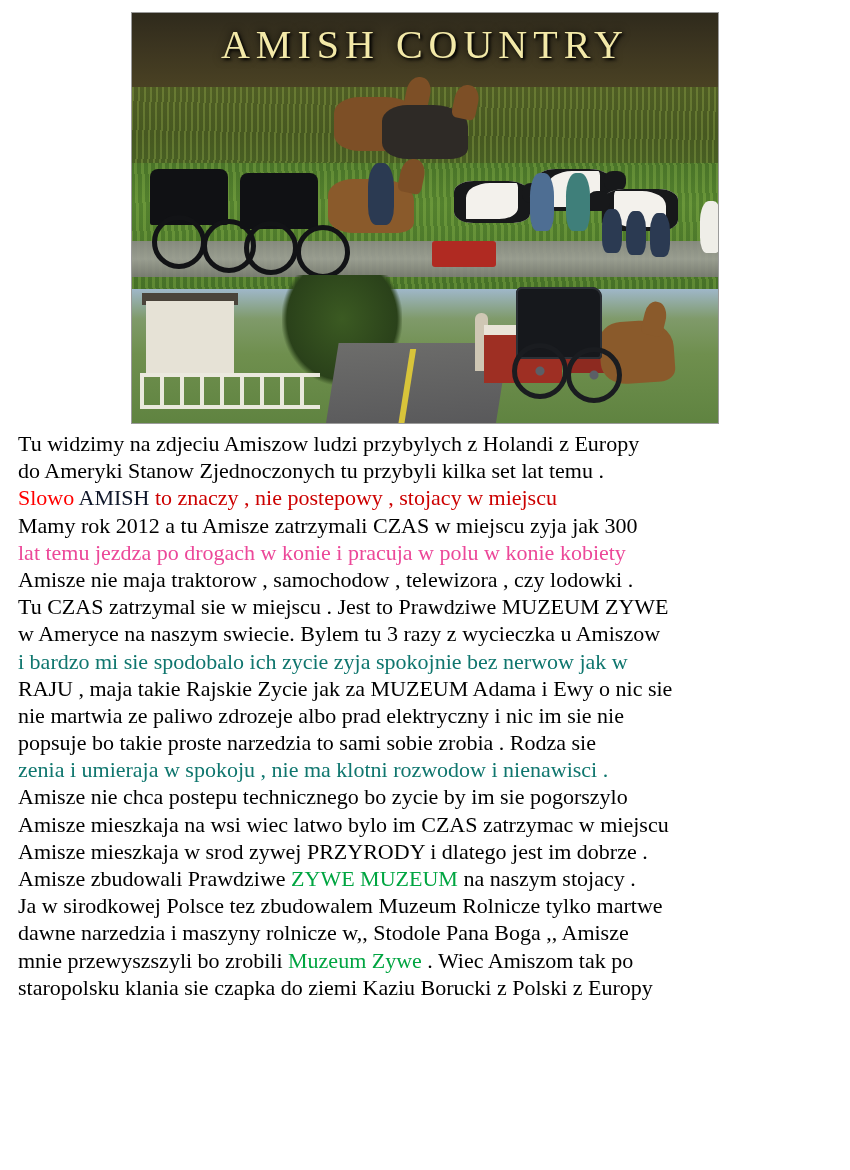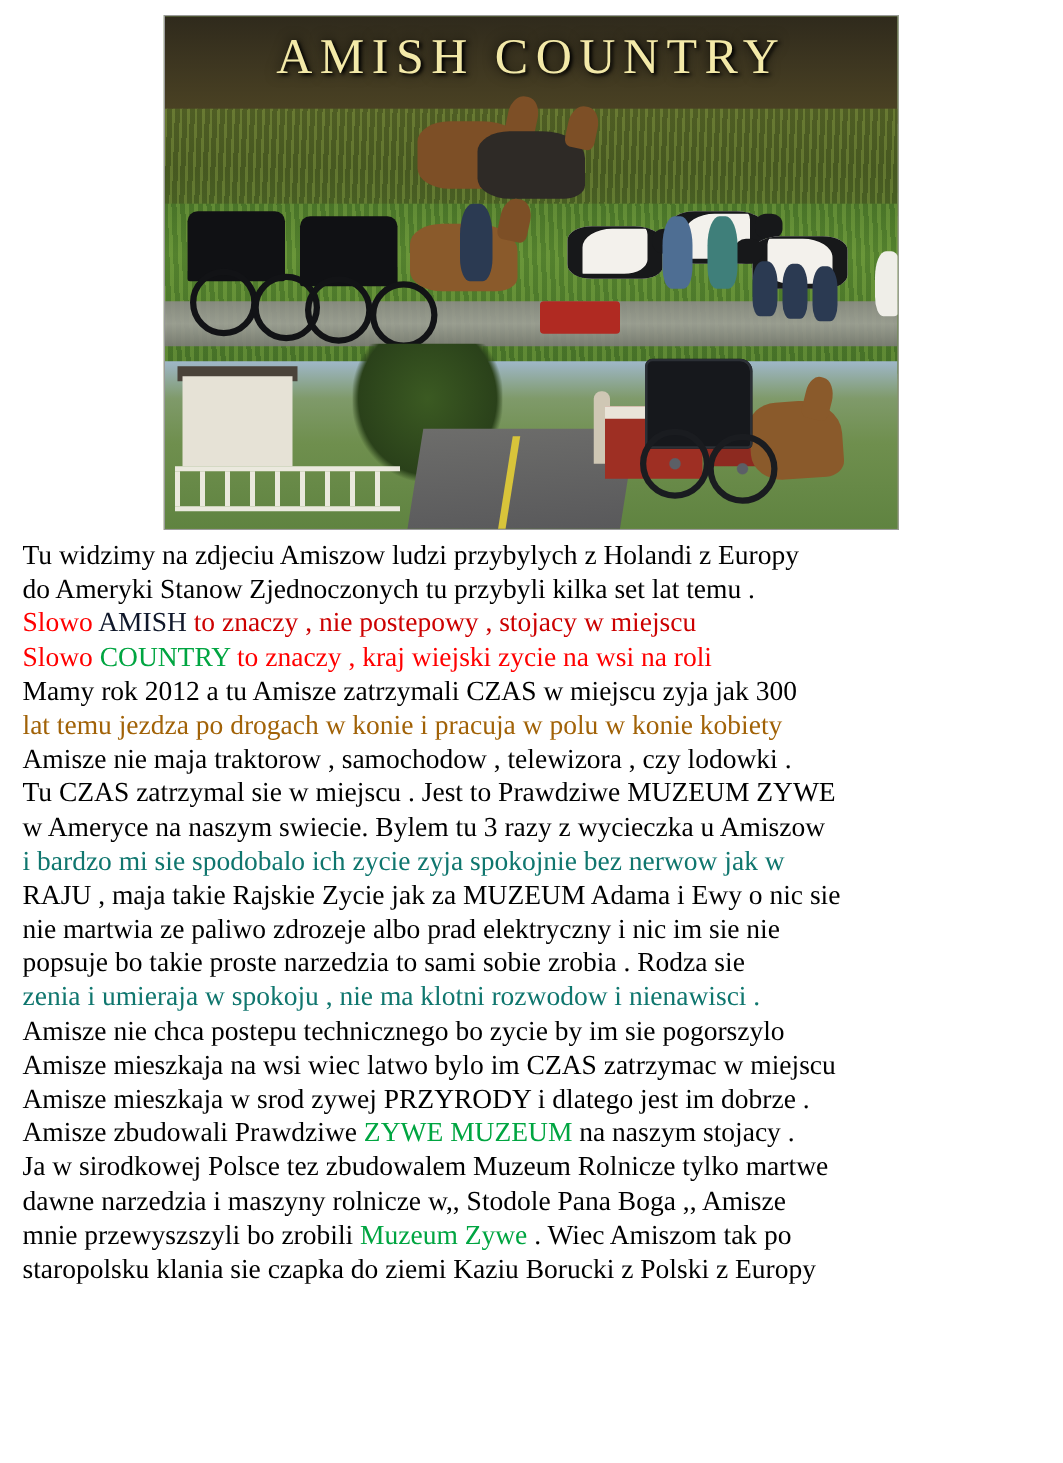--- a/index.html
+++ b/index.html
@@ -344,23 +344,22 @@
       </div>
 
       <div class="title-band">AMISH COUNTRY</div>
     </div>
   </div>
 
   <div class="text-block">
       <span class="line"><span style="color: rgb(0, 0, 0);">Tu widzimy na zdjeciu Amiszow ludzi przybylych z Holandi z Europy</span></span>
       <span class="line"><span style="color: rgb(0, 0, 0);">do Ameryki  Stanow  Zjednoczonych tu przybyli kilka set lat temu .</span></span>
       <span class="line"><span style="color: rgb(255, 0, 0);">Slowo </span><span style="color: #0f172a;">AMISH </span><span style="color: rgb(204, 0, 0);">  to znaczy ,  nie postepowy  ,  stojacy w miejscu</span></span>
-      <span class="line"><span style="color: rgb(255, 0, 0);">Slowo </span><span style="color: rgb(0, 165, 65);">COUNTRY </span><span style="color: rgb(255, 0, 0);"> to znaczy ,  kraj wiejski  zycie na wsi  na  roli</span></span>
       <span class="line"><span style="color: rgb(0, 0, 0);">Mamy rok 2012  a tu Amisze zatrzymali CZAS w miejscu zyja jak 300</span></span>
-      <span class="line"><span style="color: #a16207; margin-top: 28px;">lat temu jezdza po drogach w konie i pracuja w polu w konie kobiety</span></span>
+      <span class="line"><span style="color: #ec4899; margin-top: 28px;">lat temu jezdza po drogach w konie i pracuja w polu w konie kobiety</span></span>
       <span class="line"><span style="color: rgb(0, 0, 0);">Amisze nie maja traktorow , samochodow , telewizora , czy lodowki .</span></span>
       <span class="line"><span style="color: rgb(0, 0, 0);">Tu CZAS zatrzymal sie w miejscu . Jest to Prawdziwe MUZEUM  ZYWE</span></span>
       <span class="line"><span style="color: rgb(0, 0, 0);">w Ameryce na naszym swiecie. Bylem tu 3 razy z wycieczka u Amiszow</span></span>
       <span class="line"><span style="color: #0f766e;">i bardzo mi sie spodobalo ich zycie zyja spokojnie bez nerwow jak w</span></span>
       <span class="line"><span style="color: rgb(0, 0, 0);">RAJU , maja takie Rajskie Zycie jak za MUZEUM Adama i Ewy o nic sie</span></span>
       <span class="line"><span style="color: rgb(0, 0, 0);">nie martwia ze paliwo zdrozeje albo prad elektryczny i nic im sie nie</span></span>
       <span class="line"><span style="color: rgb(0, 0, 0);">popsuje bo takie proste narzedzia to sami sobie zrobia . Rodza sie</span></span>
       <span class="line"><span style="color: #0f766e;">zenia i umieraja w spokoju , nie ma klotni rozwodow i nienawisci .</span></span>
       <span class="line"><span style="color: rgb(0, 0, 0);">Amisze nie chca postepu technicznego bo zycie by im sie pogorszylo</span></span>
       <span class="line"><span style="color: rgb(0, 0, 0);">Amisze mieszkaja na wsi wiec latwo bylo im CZAS zatrzymac w miejscu</span></span>

